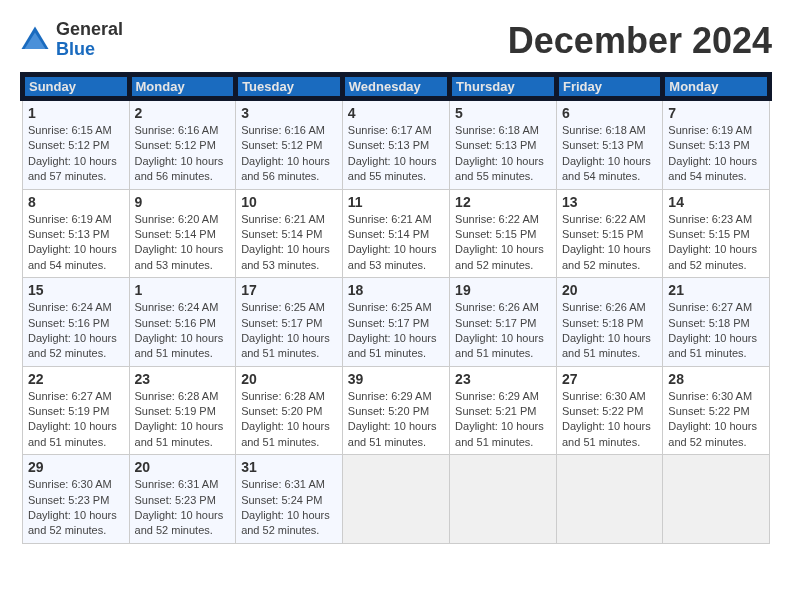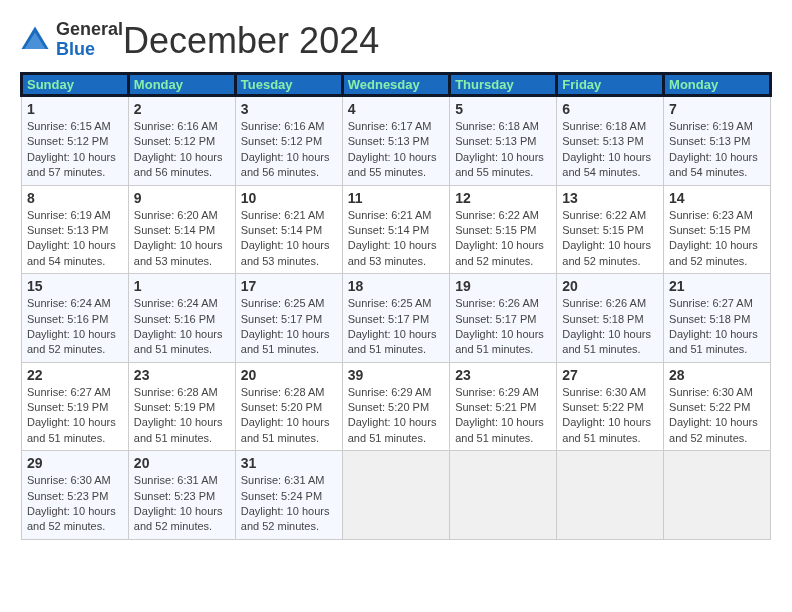--- a/index.html
+++ b/index.html
@@ -5,21 +5,21 @@
     * { box-sizing: border-box; margin: 0; padding: 0; }
     body {
       font-family: Arial, sans-serif;
       background: #fff;
       width: 792px;
       min-height: 612px;
       padding: 20px;
     }
     .header {
       display: flex;
-      justify-content: flex-start;
+      justify-content: space-between;
       align-items: flex-start;
       margin-bottom: 10px;
     }
     .logo {
       display: flex;
       align-items: center;
     }
     .logo-text {
       font-size: 18px;
       font-weight: bold;
@@ -31,40 +31,40 @@
     .logo-icon {
       width: 30px;
       height: 30px;
       margin-right: 6px;
     }
     .title-section {
       text-align: right;
     }
     .month-title {
       font-size: 36px;
-      font-weight: normal;
+      font-weight: bold;
       color: #333;
     }
     .location {
       font-size: 14px;
       color: #555;
     }
     .calendar {
       width: 100%;
       border-collapse: collapse;
       font-size: 11px;
     }
     .calendar thead th {
       background-color: #1a6bbf;
-      color: #86efac;
+      color: #e5e5e5;
       padding: 2px 4px;
       text-align: left;
       font-size: 13px;
       font-weight: bold;
-      border: 3px solid #0f172a;
+      border: 5px solid #0f172a;
     }
     .calendar tbody td {
       border: 1px solid #ccc;
       vertical-align: top;
       padding: 4px 5px;
       width: 108px;
       min-height: 80px;
     }
     .calendar tbody tr:nth-child(odd) td {
       background-color: #f5f8ff;

